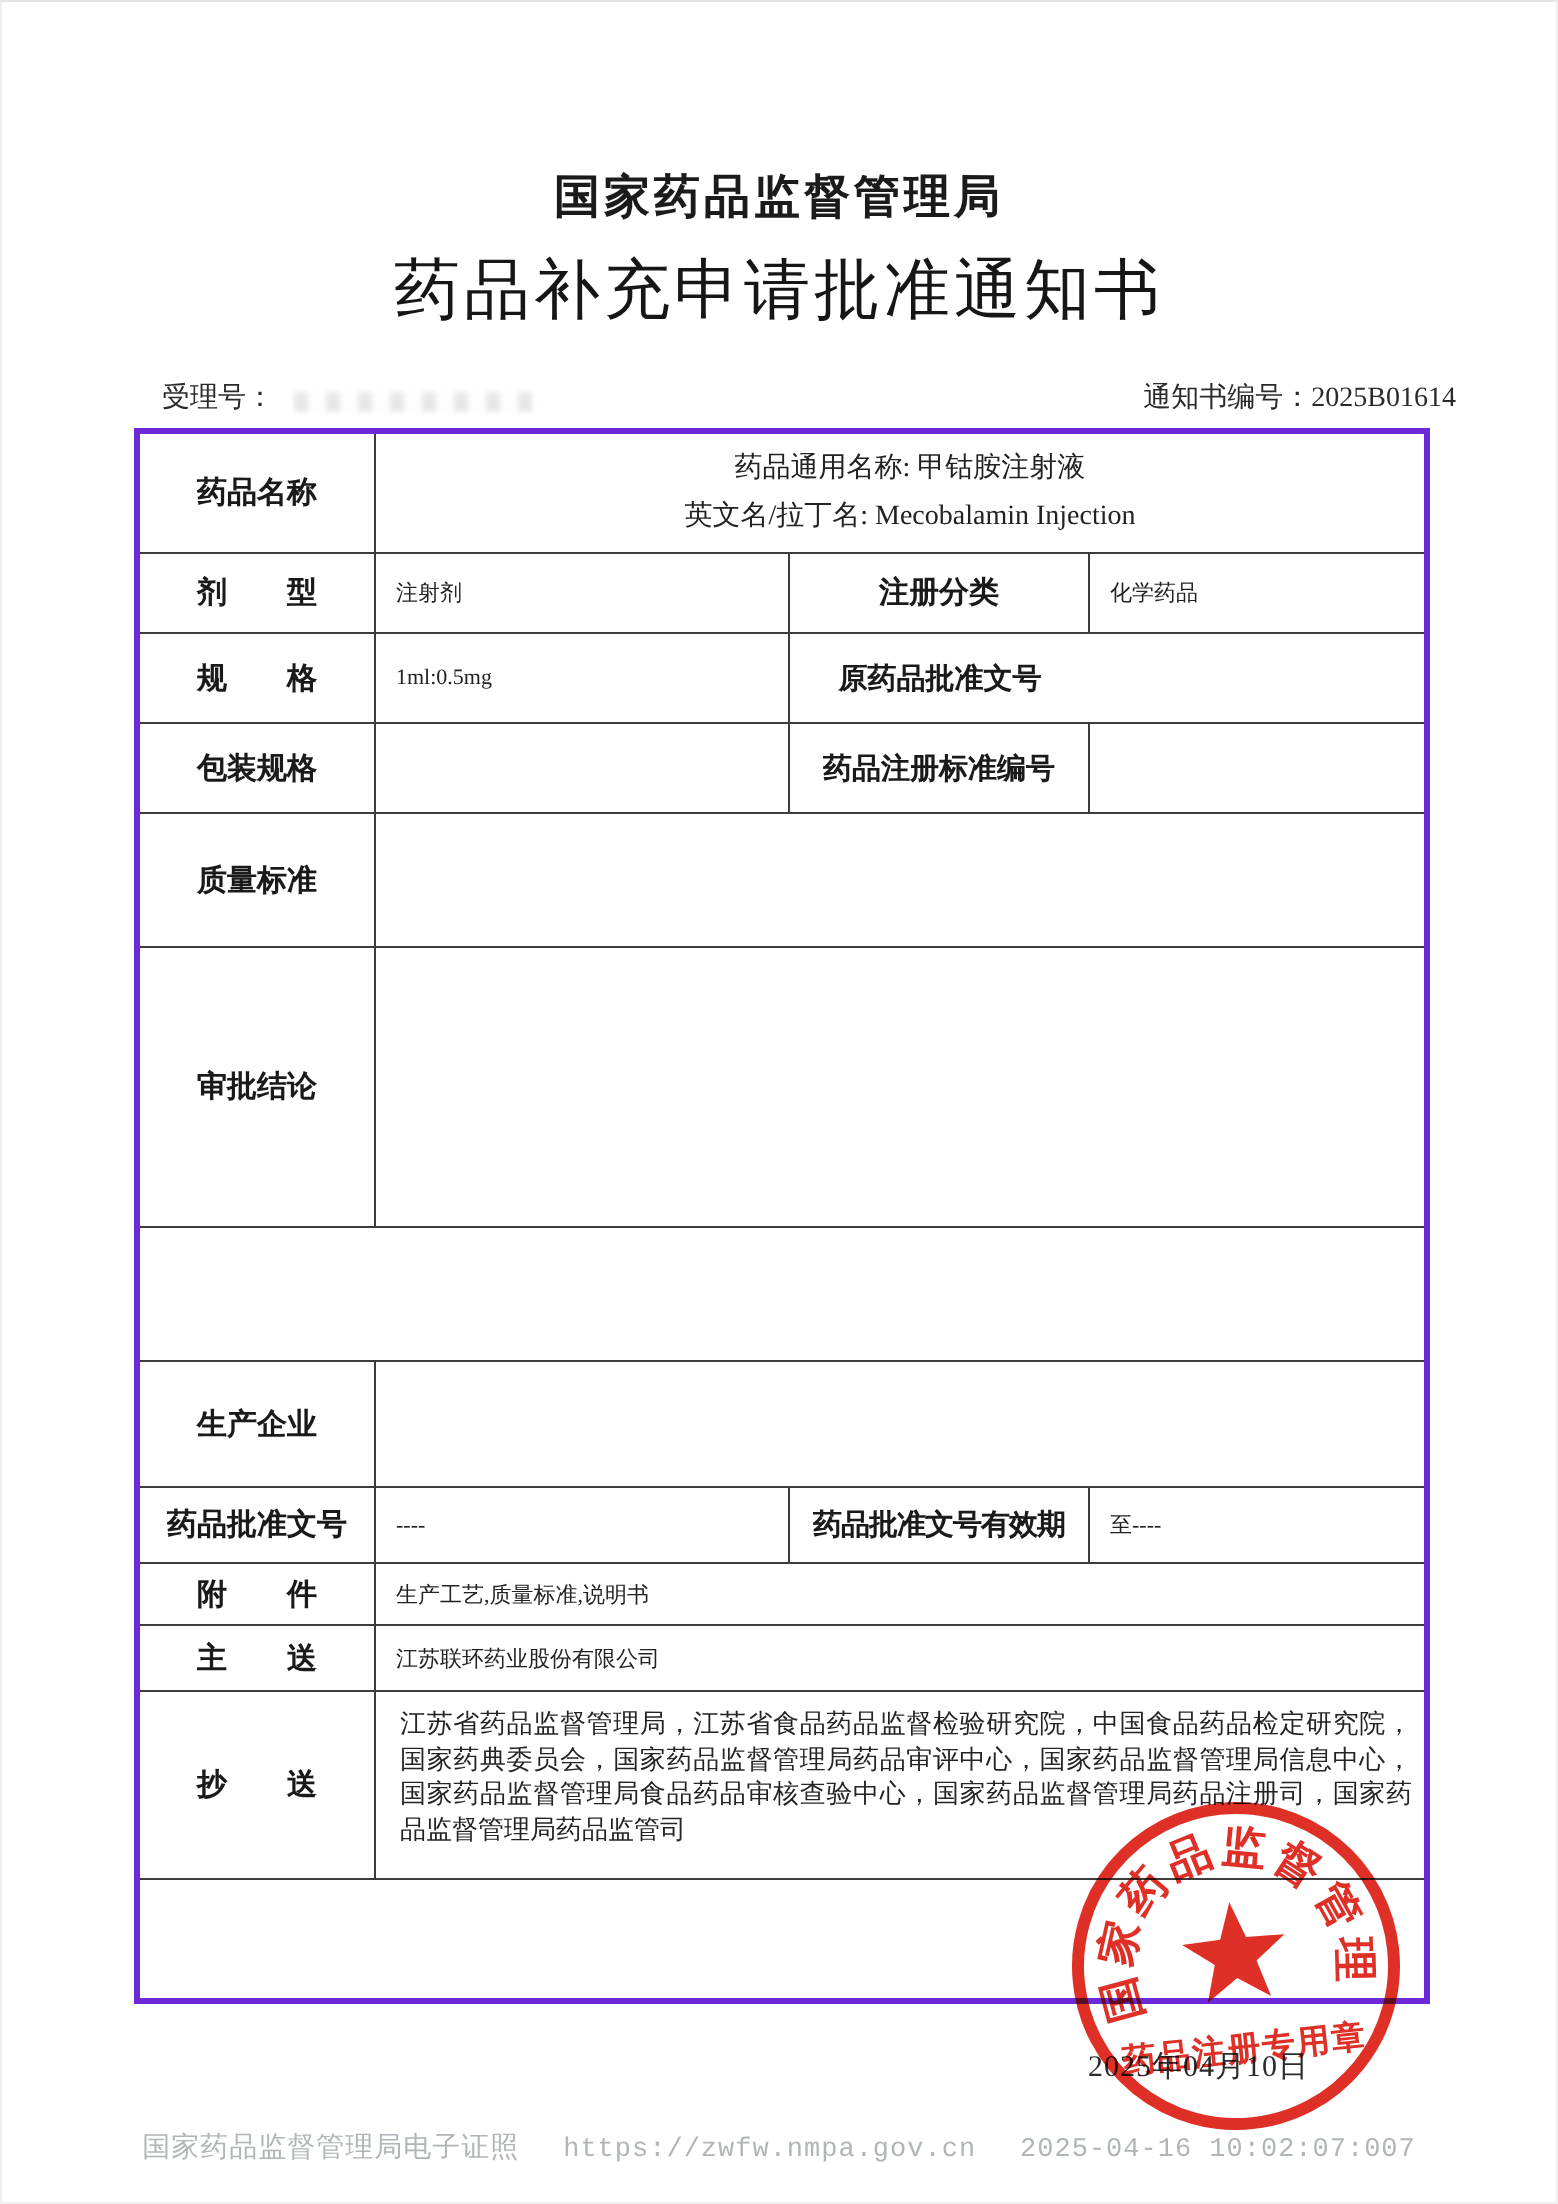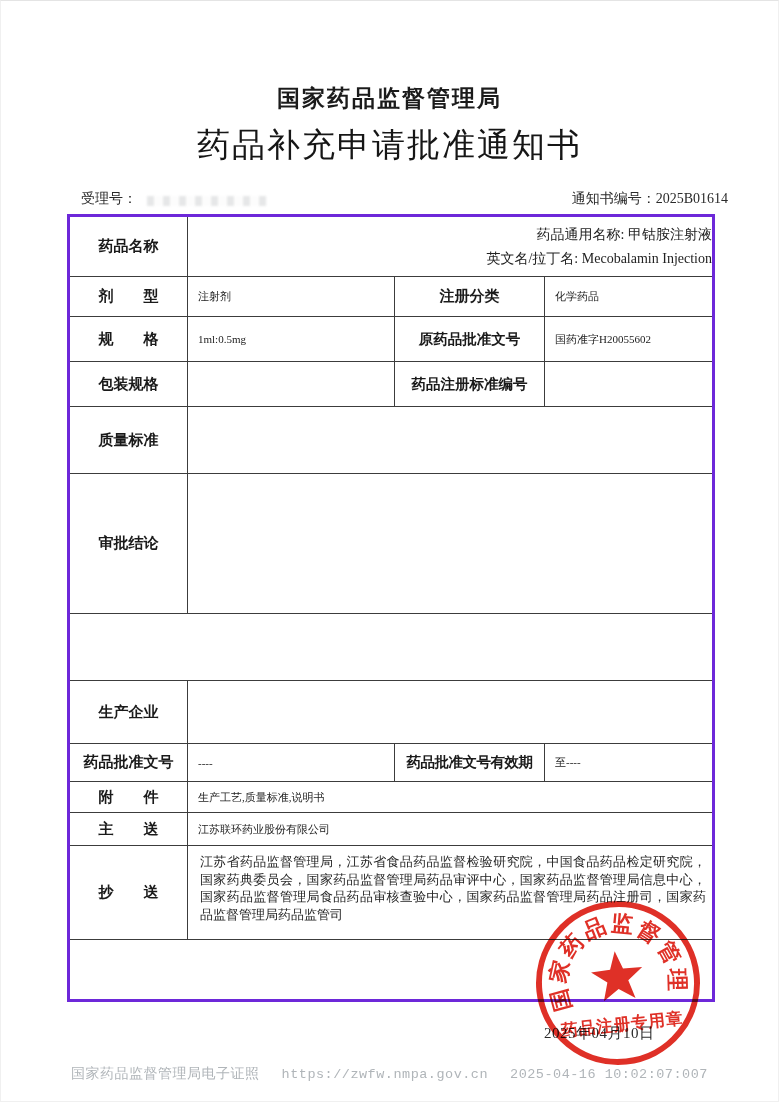--- a/index.html
+++ b/index.html
@@ -62,21 +62,21 @@
     text-align: center; padding: 2px 4px;
   }
   .lab.small { font-size: 14.5px; letter-spacing: 0; }
   .val {
     font-size: 11px; color: #222;
     display: flex; align-items: center;
     padding: 2px 4px 2px 10px;
   }
   .wide3 { grid-column: 2 / 5; }
   .val.two-lines {
-    flex-direction: column; align-items: flex-end; justify-content: center;
+    flex-direction: column; align-items: center; justify-content: center;
     line-height: 24px; font-size: 14px;
   }
   .val.para {
     display: block; text-align: justify;
     font-size: 13px; line-height: 17.5px; padding: 7px 10px 6px 12px;
     color: #242424;
   }
   
   .seal {
     position: absolute; left: 516px; top: 881px; width: 202px; height: 202px;
@@ -129,21 +129,20 @@
       <div class="c lab">剂　　型</div>
       <div class="c val">注射剂</div>
       <div class="c lab">注册分类</div>
       <div class="c val">化学药品</div>
     </div>
 
     <div class="row" style="height:45px">
       <div class="c lab">规　　格</div>
       <div class="c val">1ml:0.5mg</div>
       <div class="c lab small">原药品批准文号</div>
-      <div class="c val">国药准字H20055602</div>
     </div>
 
     <div class="row" style="height:45px">
       <div class="c lab">包装规格</div>
       <div class="c val"></div>
       <div class="c lab small">药品注册标准编号</div>
       <div class="c val"></div>
     </div>
 
     <div class="row" style="height:67px">

